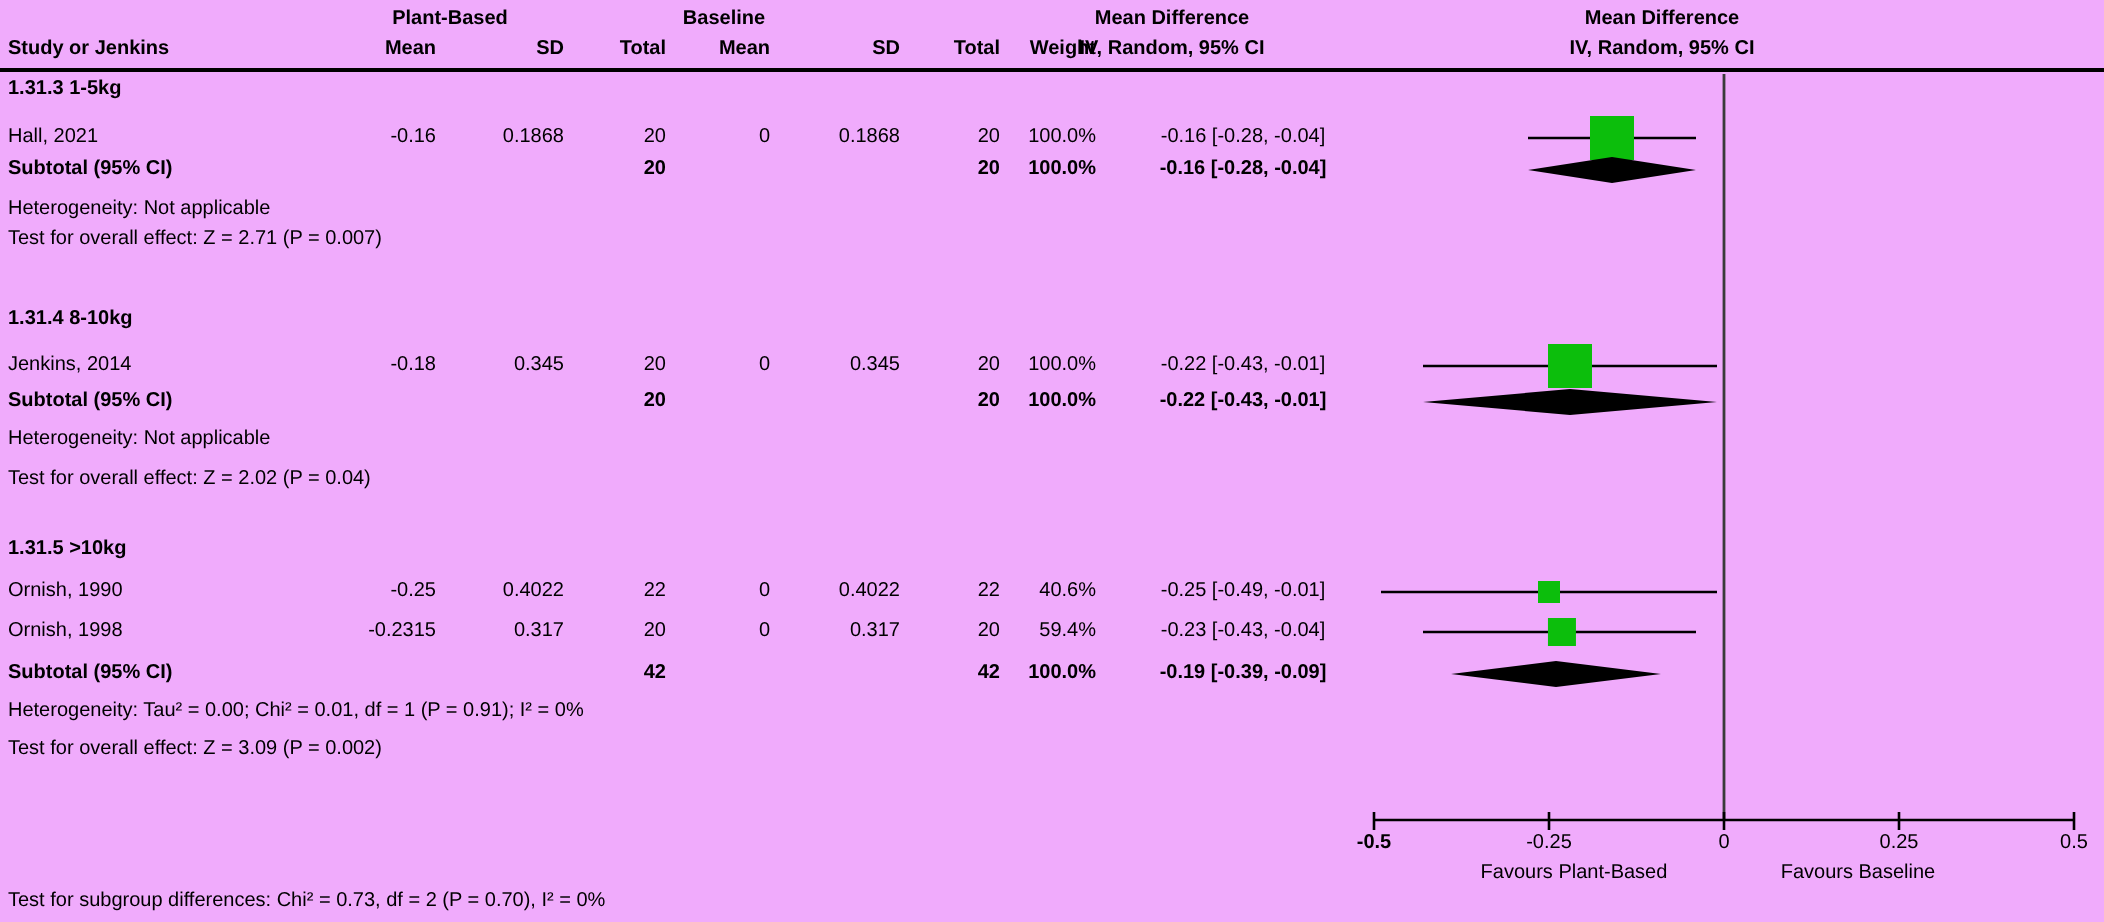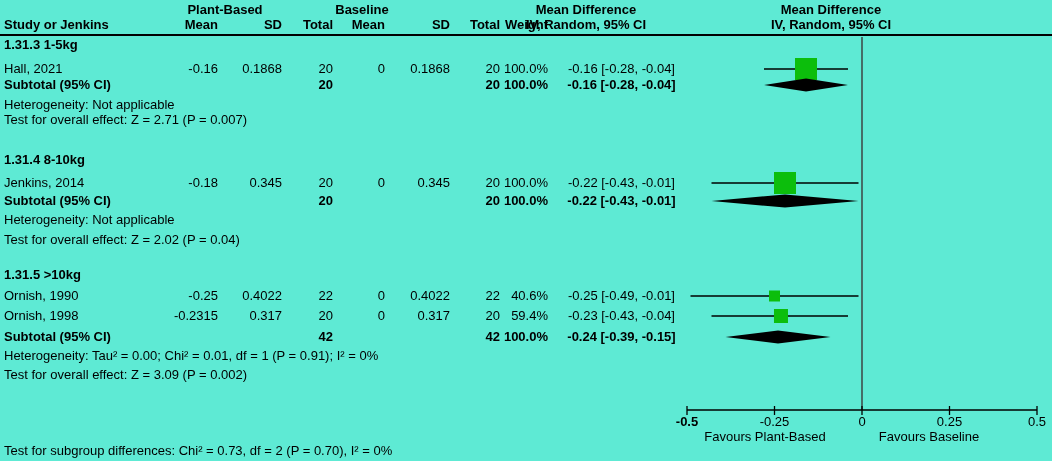--- a/index.html
+++ b/index.html
@@ -1,21 +1,21 @@
 <!DOCTYPE html>
 <html><head>
 <meta charset="utf-8">
 <style>
   html,body{margin:0;padding:0;background:#fff;}
   #app{
     position:relative;
     width:1052px;height:461px;
-    background:#5eead4;
+    background:#f0abfc;
     font-family:"Liberation Sans","DejaVu Sans",sans-serif;
-    font-size:13px;color:#000;
+    font-size:10px;color:#000;
     overflow:hidden;
   }
   .b{font-weight:bold;}
   .row{
     position:absolute;left:0;width:700px;height:14px;
     display:flex;align-items:center;line-height:14px;white-space:nowrap;
   }
   .note{position:absolute;left:4px;height:14px;line-height:14px;white-space:nowrap;}
   .c-study{width:145px;padding-left:4px;box-sizing:border-box;text-align:left;}
   .c-m1{width:73px;text-align:right;}
@@ -134,34 +134,34 @@
   </div>
   <div class="row b" style="top:330px;">
     <span class="c-study">Subtotal (95% CI)</span>
     <span class="c-m1"></span>
       <span class="c-sd1"></span>
     <span class="c-t1">42</span>
     <span class="c-m2"></span>
       <span class="c-sd2"></span>
     <span class="c-t2">42</span>
     <span class="c-w">100.0%</span>
-    <span class="c-ci">-0.24 [-0.39, -0.15]</span>
+    <span class="c-ci">-0.19 [-0.39, -0.09]</span>
   </div>
   <div class="note" style="top:349px;">Heterogeneity: Tau² = 0.00; Chi² = 0.01, df = 1 (P = 0.91); I² = 0%</div>
   <div class="note" style="top:368px;">Test for overall effect: Z = 3.09 (P = 0.002)</div>
 
   <div class="note" style="top:444px;">Test for subgroup differences: Chi² = 0.73, df = 2 (P = 0.70), I² = 0%</div>
 
   <div class="tick-label" style="left: 662px; font-weight: bold;">-0.5</div>
   <div class="tick-label" style="left: 749.5px;">-0.25</div>
   <div class="tick-label" style="left: 837px;">0</div>
   <div class="tick-label" style="left: 924.5px;">0.25</div>
   <div class="tick-label" style="left: 1012px;">0.5</div>
 
-  <div class="favours" style="left:665px;width:200px;">Favours Plant-Based</div>
+  <div class="favours" style="left:687px;width:200px;">Favours Plant-Based</div>
   <div class="favours" style="left:829px;width:200px;">Favours Baseline</div>
 
   <svg id="forest-svg" width="1052" height="461">
       <line x1="862" y1="37" x2="862" y2="410" stroke="#3a3a3a" stroke-width="1.4"></line>
       <line x1="764" y1="69" x2="848" y2="69" stroke="#000000" stroke-width="1.3"></line>
       <rect x="795" y="58" width="22" height="22" fill="#0CBE0C"></rect>
       <line x1="711.5" y1="183" x2="858.5" y2="183" stroke="#000000" stroke-width="1.3"></line>
       <rect x="774" y="172" width="22" height="22" fill="#0CBE0C"></rect>
       <line x1="690.5" y1="296" x2="858.5" y2="296" stroke="#000000" stroke-width="1.3"></line>
       <rect x="769" y="290.5" width="11" height="11" fill="#0CBE0C"></rect>

